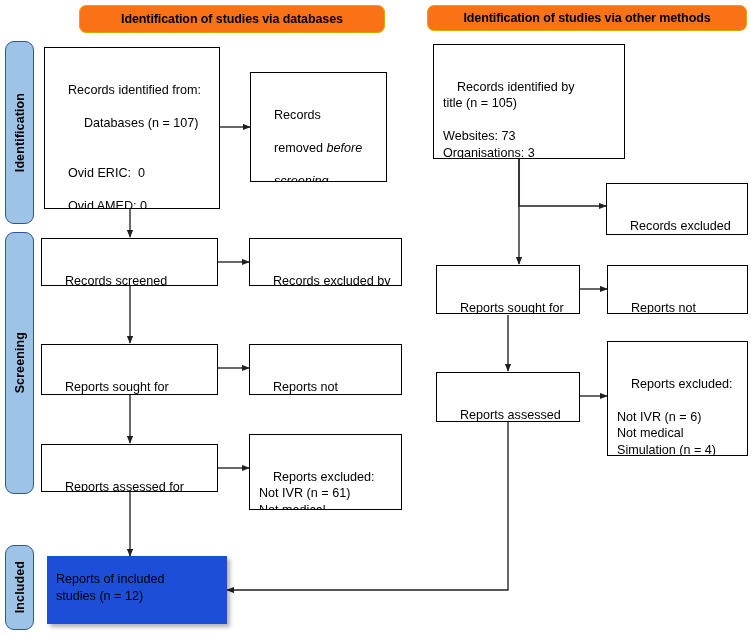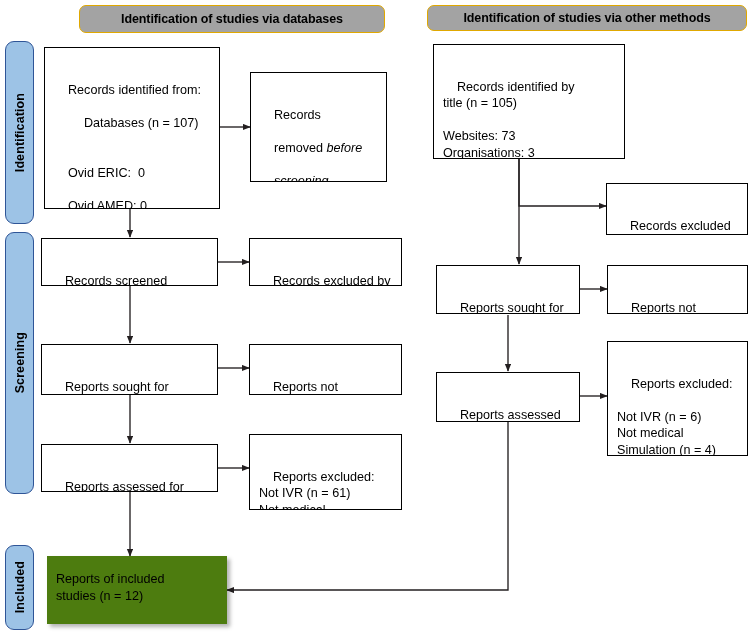--- a/index.html
+++ b/index.html
@@ -13,21 +13,21 @@
   }
   #diagram {
     position: relative;
     width: 751px;
     height: 635px;
     background: #ffffff;
     overflow: hidden;
   }
   .banner {
     position: absolute;
-    background: #a3a3a3;
+    background: #f97316;
     border: 1px solid #E0A800;
     border-radius: 7px;
     color: #000000;
     font-weight: bold;
     font-size: 12.5px;
     display: flex;
     align-items: center;
     justify-content: center;
     text-align: center;
     box-sizing: border-box;
@@ -61,21 +61,21 @@
     font-size: 12.6px;
     line-height: 1.32;
     color: #000000;
     white-space: pre-wrap;
     overflow: hidden;
   }
   .node.thin {
     border-width: 1.3px;
   }
   .node.included {
-    background: #4d7c0f;
+    background: #1d4ed8;
     border: none;
     box-shadow: 3px 3px 4px rgba(0,0,0,0.30);
     padding-top: 0;
     display: flex;
     align-items: center;
   }
   .node .ital { font-style: italic; }
   .node .indent { display: inline-block; }
   svg.connectors {
     position: absolute;

